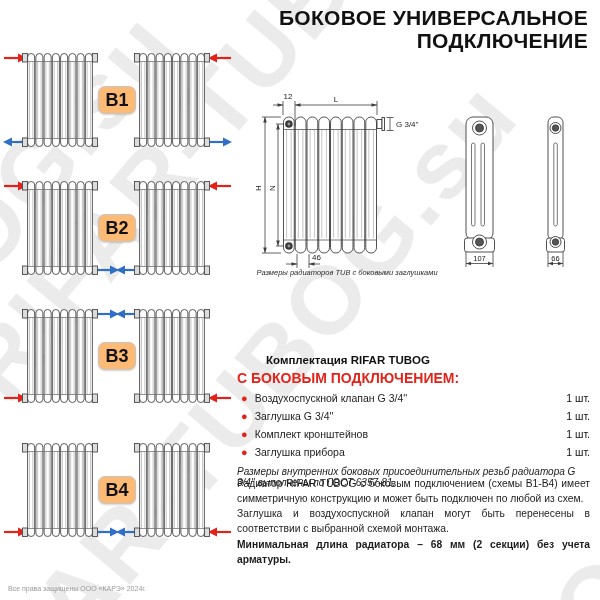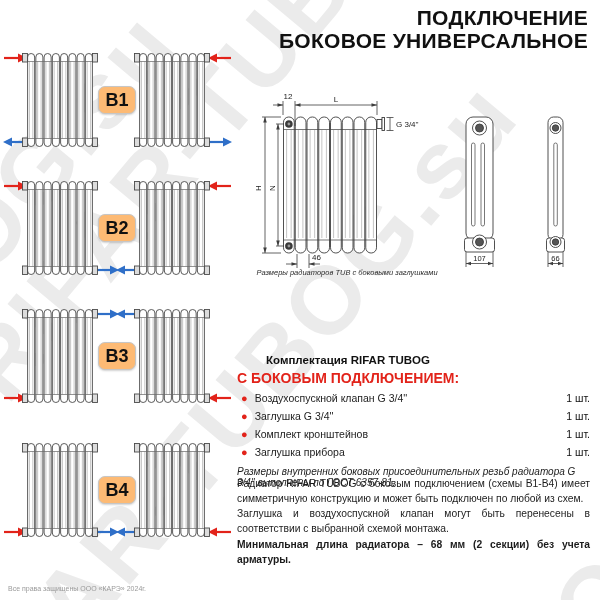--- a/index.html
+++ b/index.html
@@ -55,22 +55,22 @@
 <body>
 
 <div class="page">
 
   <div class="wm wm1">RIFAR-TUBOG.su</div>
   <div class="wm wm2">RIFAR-TUBOG.su</div>
   <div class="wm wm3">RIFAR-TUBOG.su</div>
   <div class="wm wm4">RIFAR-TUBOG.su</div>
 
   <header class="title">
+    <div>БОКОВОЕ УНИВЕРСАЛЬНОЕ</div>
     <div>ПОДКЛЮЧЕНИЕ</div>
-    <div>БОКОВОЕ УНИВЕРСАЛЬНОЕ</div>
   </header>
 
   <section class="scheme s1">
     <span class="arrow red pos-tl">
         <svg viewBox="0 0 24 10">
           <line x1="1" y1="5" x2="16" y2="5" stroke="currentColor" stroke-width="2.2"></line>
           <polygon points="15,0.6 24,5 15,9.4" fill="currentColor"></polygon>
         </svg>
       </span>
     <span class="arrow red pos-tr flip">

